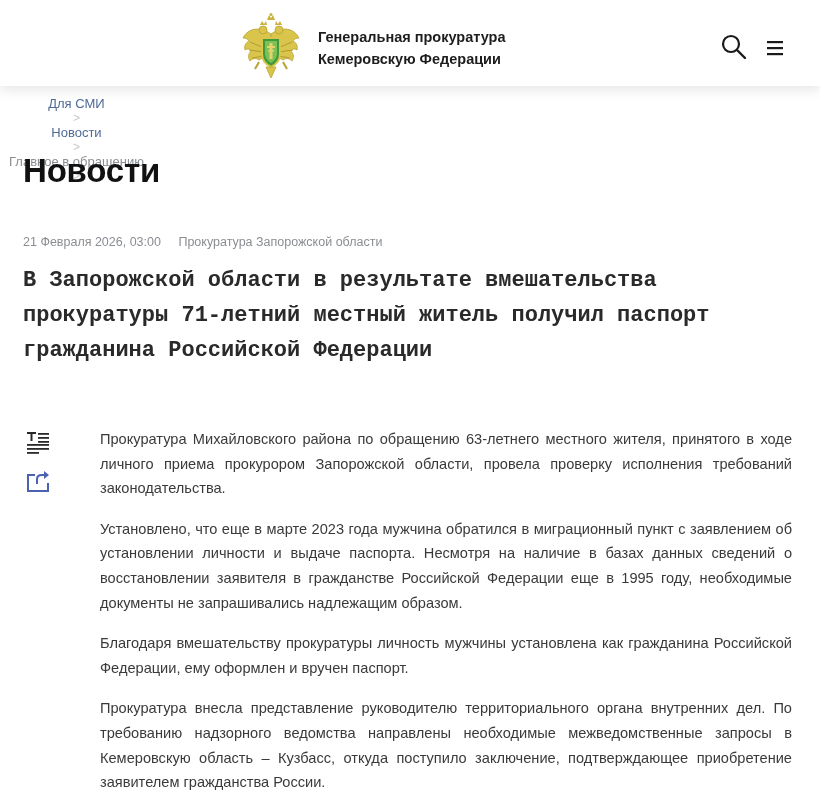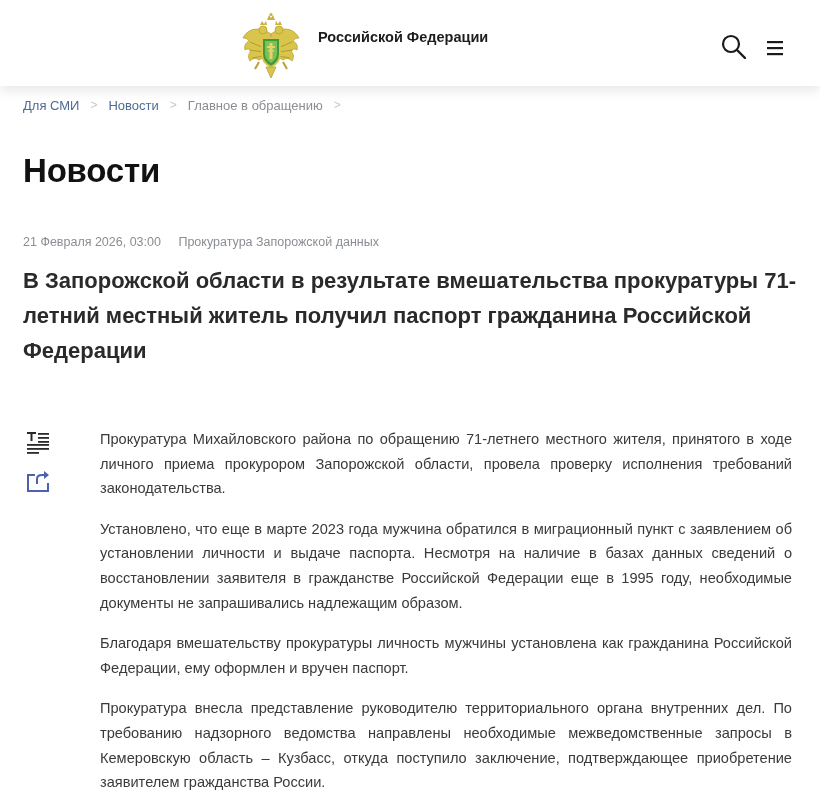--- a/index.html
+++ b/index.html
@@ -16,40 +16,40 @@
     position: absolute; left: 240px; top: 12px; width: 62px; height: 68px;
   }
   .brand {
     position: absolute; left: 318px; top: 26px;
     font-size: 14.5px; font-weight: bold; line-height: 22px; color: #1d1d1d;
   }
   .search-btn { position: absolute; left: 720px; top: 33px; width: 28px; height: 28px; cursor: pointer; }
   .menu-btn { position: absolute; left: 765px; top: 38px; width: 22px; height: 20px; cursor: pointer; }
 
   .breadcrumb {
-    position: absolute; left: 23px; top: 96px; height: 18px;
-    display: flex; align-items: center; font-size: 13px; white-space: nowrap;
+    position: absolute; left: 9px; top: 96px; height: 18px;
+    display: flex; align-items: center; font-size: 13px; white-space: nowrap; flex-direction: column;
   }
   .crumb { color: #4f6a96; text-decoration: none; }
   .crumb.muted { color: #8a8d92; }
   .sep { color: #c4c7cc; margin: 0 11px; font-size: 12px; }
 
   .page-title {
     position: absolute; left: 23px; top: 152px;
     font-size: 33px; font-weight: bold; color: #111111; letter-spacing: -0.2px;
   }
 
   .meta {
     position: absolute; left: 23px; top: 235px; font-size: 12.5px; color: #8a8d92; white-space: nowrap;
   }
   .meta .source { margin-left: 14px; }
 
   .headline {
     position: absolute; left: 23px; top: 263px; width: 780px;
-    font-size: 22px; font-weight: bold; line-height: 35px; color: #2a2a2a;
+    font-size: 22px; font-weight: bold; line-height: 35px; color: #2a2a2a; font-family: Liberation Mono, monospace;
   }
 
   .tools { position: absolute; left: 26px; top: 430px; width: 26px; }
   .tool { display: block; width: 26px; height: 26px; cursor: pointer; margin-bottom: 12px; }
 
   .body-text {
     position: absolute; left: 100px; top: 427px; width: 692px;
     font-size: 14.6px; line-height: 24.6px; color: #3a3a3a; text-align: justify;
   }
   .body-text p { margin-bottom: 16px; }
@@ -79,21 +79,22 @@
 
       <rect x="29.5" y="31" width="3" height="16" fill="#e4d36a"></rect>
       <rect x="27" y="34" width="8" height="2" fill="#e4d36a"></rect>
       <rect x="28" y="38" width="6" height="1.5" fill="#e4d36a"></rect>
 
       <path d="M26 55 L31 66 L36 55 Z" fill="#d9c54c" stroke="#b9a233" stroke-width="0.8"></path>
       <path d="M19 50 L15 57 M43 50 L47 57" stroke="#b9a233" stroke-width="2"></path>
     </svg>
   </div>
   <div class="brand">
-    <div>Российской Федерации</div>
+    <div>Генеральная прокуратура</div>
+    <div>Кемеровскую Федерации</div>
   </div>
   <div class="search-btn">
     <svg width="28" height="28" viewBox="0 0 28 28">
       <circle cx="11" cy="11" r="8" fill="none" stroke="#1a1a1a" stroke-width="2.2"></circle>
       <line x1="17" y1="17" x2="25" y2="25" stroke="#1a1a1a" stroke-width="2.4" stroke-linecap="round"></line>
     </svg>
   </div>
   <div class="menu-btn">
     <svg width="22" height="20" viewBox="0 0 22 20">
       <rect x="2" y="3" width="16" height="2.2" fill="#1a1a1a"></rect>
@@ -109,21 +110,21 @@
   <a class="crumb">Новости</a>
   <span class="sep">&gt;</span>
   <a class="crumb muted">Главное в обращению</a>
   <span class="sep">&gt;</span>
 </nav>
 
 <h1 class="page-title">Новости</h1>
 
 <div class="meta">
   <span>21 Февраля 2026, 03:00</span>
-  <span class="source">Прокуратура Запорожской данных</span>
+  <span class="source">Прокуратура Запорожской области</span>
 </div>
 
 <h2 class="headline">В Запорожской области в результате вмешательства прокуратуры 71-летний местный житель получил паспорт гражданина Российской Федерации</h2>
 
 <div class="tools">
   <span class="tool">
     <svg width="26" height="26" viewBox="0 0 26 26">
       <rect x="1" y="2" width="9" height="2" fill="#2a2a2a"></rect>
       <rect x="4.5" y="2" width="2" height="9" fill="#2a2a2a"></rect>
       <rect x="12" y="3" width="11" height="1.8" fill="#2a2a2a"></rect>
@@ -137,17 +138,17 @@
   <span class="tool">
     <svg width="26" height="26" viewBox="0 0 26 26">
       <path d="M9 7 L2 7 L2 23 L22 23 L22 15" fill="none" stroke="#4a62b0" stroke-width="2"></path>
       <path d="M11 16 L11 11 C11 8 13 7 16 7 L20 7" fill="none" stroke="#4a62b0" stroke-width="2"></path>
       <path d="M18 3 L23 7 L18 11 Z" fill="#4a62b0"></path>
     </svg>
   </span>
 </div>
 
 <article class="body-text">
-  <p>Прокуратура Михайловского района по обращению 71-летнего местного жителя, принятого в ходе личного приема прокурором Запорожской области, провела проверку исполнения требований законодательства.</p>
+  <p>Прокуратура Михайловского района по обращению 63-летнего местного жителя, принятого в ходе личного приема прокурором Запорожской области, провела проверку исполнения требований законодательства.</p>
   <p>Установлено, что еще в марте 2023 года мужчина обратился в миграционный пункт с заявлением об установлении личности и выдаче паспорта. Несмотря на наличие в базах данных сведений о восстановлении заявителя в гражданстве Российской Федерации еще в 1995 году, необходимые документы не запрашивались надлежащим образом.</p>
   <p>Благодаря вмешательству прокуратуры личность мужчины установлена как гражданина Российской Федерации, ему оформлен и вручен паспорт.</p>
   <p>Прокуратура внесла представление руководителю территориального органа внутренних дел. По требованию надзорного ведомства направлены необходимые межведомственные запросы в Кемеровскую область – Кузбасс, откуда поступило заключение, подтверждающее приобретение заявителем гражданства России.</p>
 </article>
 
 </body></html>

